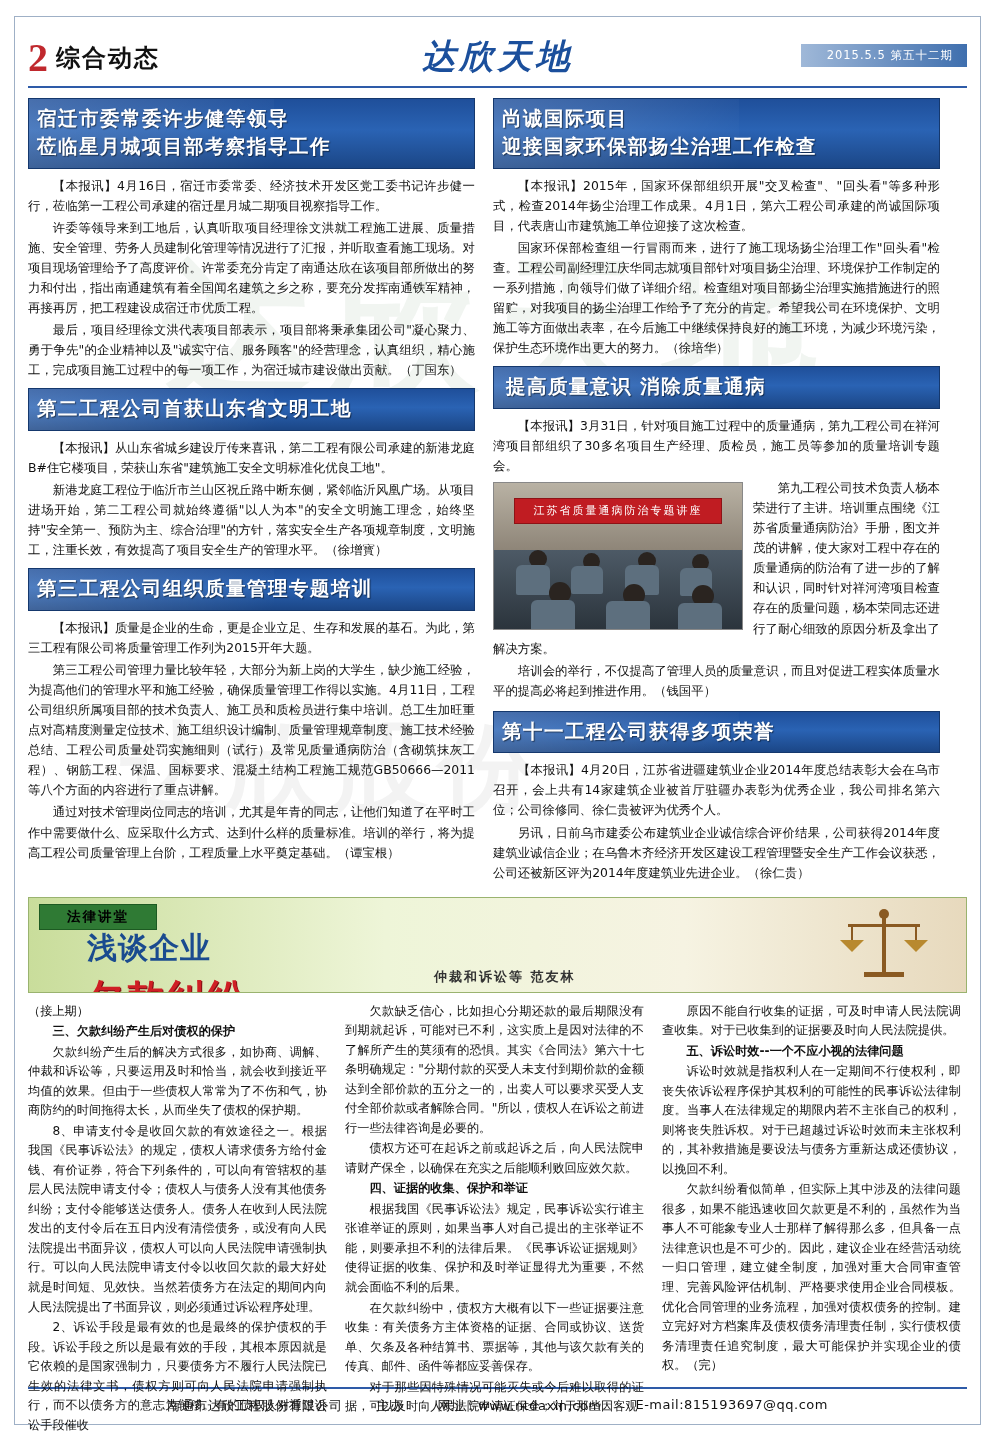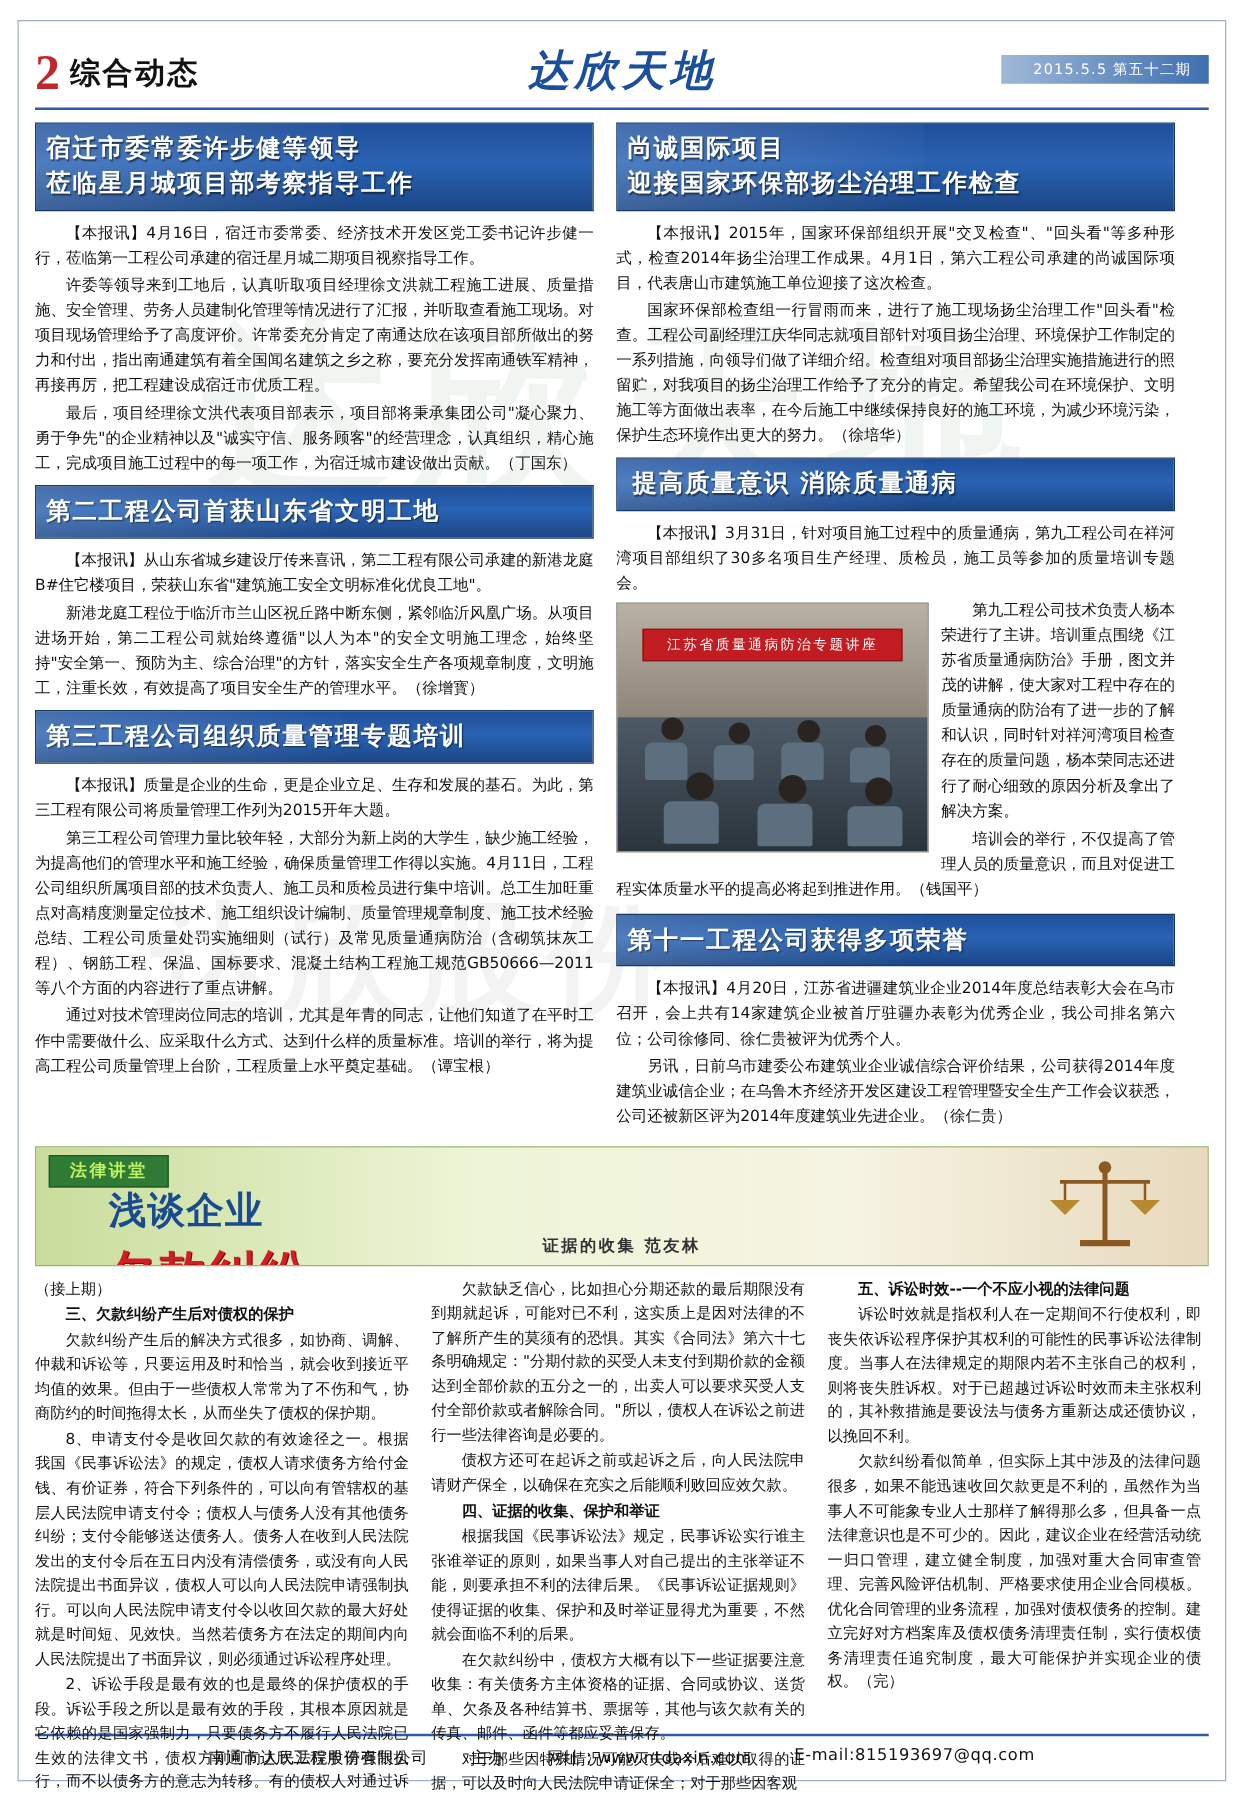--- a/index.html
+++ b/index.html
@@ -91,21 +91,21 @@
     text-shadow: 1px 1px 1px rgba(0,0,0,.5);
   }
   .banner.one-line .ln { font-size:19.5px; }
   p.body {
     font-size: 12.4px; line-height:1.62; color:#111;
     text-align: justify; margin:0 0 2px 0;
     text-indent: 2em;
     font-family:"DejaVu Sans", sans-serif;
   }
   .photo {
-    width:100%; height:200px; margin:6px 0 4px 0;
+    width:100%; height:148px; margin:6px 0 4px 0;
     position:relative; overflow:hidden;
     background: linear-gradient(#6d7e8c,#3d4a55);
     border:1px solid #888;
   }
   .photo .room {
     position:absolute; left:0; right:0; top:0; height:46%;
     background: linear-gradient(#b9b2a4,#8e8578);
   }
   .photo .banner-red {
     position:absolute; left:8%; right:8%; top:10%;
@@ -131,22 +131,22 @@
   .law-feature {
     margin-top: 12px; position:relative; z-index:1;
     border:1px solid #9ab36f;
     height: 96px;
     background: linear-gradient(to right,#c9dd9b 0%, #eef5d8 38%, #f6f3e2 70%, #e7d9bd 100%);
     display:flex; align-items:center;
     overflow:hidden;
   }
   .law-tag {
     position:absolute; left:10px; top:6px;
-    background:#2f7a34; color:#bef264; font-size:13.5px; font-weight:bold;
-    padding:3px 16px; letter-spacing:2px;
+    background:#2f7a34; color:#000000; font-size:13.5px; font-weight:bold;
+    padding:3px 27px; letter-spacing:2px;
     border:1px solid #1d5a22;
   }
   .law-title {
     position:absolute; left:58px; top:30px;
     display:flex; align-items:baseline; gap:4px;flex-direction:column;
   }
   .law-t1 { font-size:30px; font-weight:bold; color:#1a4b8f; font-family:"DejaVu Serif",serif; letter-spacing:1px;}
   .law-t2 { font-size:38px; font-weight:bold; color:#cf1f24; font-family:"DejaVu Serif",serif; letter-spacing:2px;
             text-shadow:1px 1px 0 #7d1013;}
   .law-t3 { font-size:28px; font-weight:bold; color:#1a4b8f; font-family:"DejaVu Serif",serif; letter-spacing:1px;}
@@ -269,21 +269,21 @@
     </div>
   </div>
 
   <div class="law-feature">
     <div class="law-tag">法律讲堂</div>
     <div class="law-title">
       <span class="law-t1">浅谈企业</span>
       <span class="law-t2">欠款纠纷</span>
       <span class="law-t3">中法律风险的成因及防范</span>
     </div>
-    <div class="law-sub">证据的收集  范友林</div>
+    <div class="law-sub">仲裁和诉讼等  范友林</div>
     <svg class="law-scale" viewBox="0 0 110 80">
       <rect x="52" y="10" width="4" height="58" fill="#8a5a22"></rect>
       <rect x="34" y="66" width="40" height="5" fill="#8a5a22"></rect>
       <rect x="18" y="18" width="72" height="3" fill="#8a5a22"></rect>
       <line x1="22" y1="20" x2="22" y2="34" stroke="#8a5a22" stroke-width="2"></line>
       <line x1="86" y1="20" x2="86" y2="34" stroke="#8a5a22" stroke-width="2"></line>
       <path d="M10 34 L34 34 L22 46 Z" fill="#b8892f"></path>
       <path d="M74 34 L98 34 L86 46 Z" fill="#b8892f"></path>
       <circle cx="54" cy="8" r="5" fill="#8a5a22"></circle>
     </svg>
@@ -299,20 +299,21 @@
     </div>
     <div class="law-col">
       <p>欠款缺乏信心，比如担心分期还款的最后期限没有到期就起诉，可能对已不利，这实质上是因对法律的不了解所产生的莫须有的恐惧。其实《合同法》第六十七条明确规定："分期付款的买受人未支付到期价款的金额达到全部价款的五分之一的，出卖人可以要求买受人支付全部价款或者解除合同。"所以，债权人在诉讼之前进行一些法律咨询是必要的。</p>
       <p>债权方还可在起诉之前或起诉之后，向人民法院申请财产保全，以确保在充实之后能顺利败回应效欠款。</p>
       <p class="h">四、证据的收集、保护和举证</p>
       <p>根据我国《民事诉讼法》规定，民事诉讼实行谁主张谁举证的原则，如果当事人对自己提出的主张举证不能，则要承担不利的法律后果。《民事诉讼证据规则》使得证据的收集、保护和及时举证显得尤为重要，不然就会面临不利的后果。</p>
       <p>在欠款纠纷中，债权方大概有以下一些证据要注意收集：有关债务方主体资格的证据、合同或协议、送货单、欠条及各种结算书、票据等，其他与该欠款有关的传真、邮件、函件等都应妥善保存。</p>
       <p>对于那些因特殊情况可能灭失或今后难以取得的证据，可以及时向人民法院申请证保全；对于那些因客观</p>
     </div>
     <div class="law-col">
+      <p>原因不能自行收集的证据，可及时申请人民法院调查收集。对于已收集到的证据要及时向人民法院提供。</p>
       <p class="h">五、诉讼时效--一个不应小视的法律问题</p>
       <p>诉讼时效就是指权利人在一定期间不行使权利，即丧失依诉讼程序保护其权利的可能性的民事诉讼法律制度。当事人在法律规定的期限内若不主张自己的权利，则将丧失胜诉权。对于已超越过诉讼时效而未主张权利的，其补救措施是要设法与债务方重新达成还债协议，以挽回不利。</p>
       <p>欠款纠纷看似简单，但实际上其中涉及的法律问题很多，如果不能迅速收回欠款更是不利的，虽然作为当事人不可能象专业人士那样了解得那么多，但具备一点法律意识也是不可少的。因此，建议企业在经营活动统一归口管理，建立健全制度，加强对重大合同审查管理、完善风险评估机制、严格要求使用企业合同模板。优化合同管理的业务流程，加强对债权债务的控制。建立完好对方档案库及债权债务清理责任制，实行债权债务清理责任追究制度，最大可能保护并实现企业的债权。（完）</p>
     </div>
   </div>
 
   <div class="footer">
     <span>南通市达欣工程股份有限公司</span>
     <span>主办</span>
     <span>网址：www.ntdaxin.com</span>

